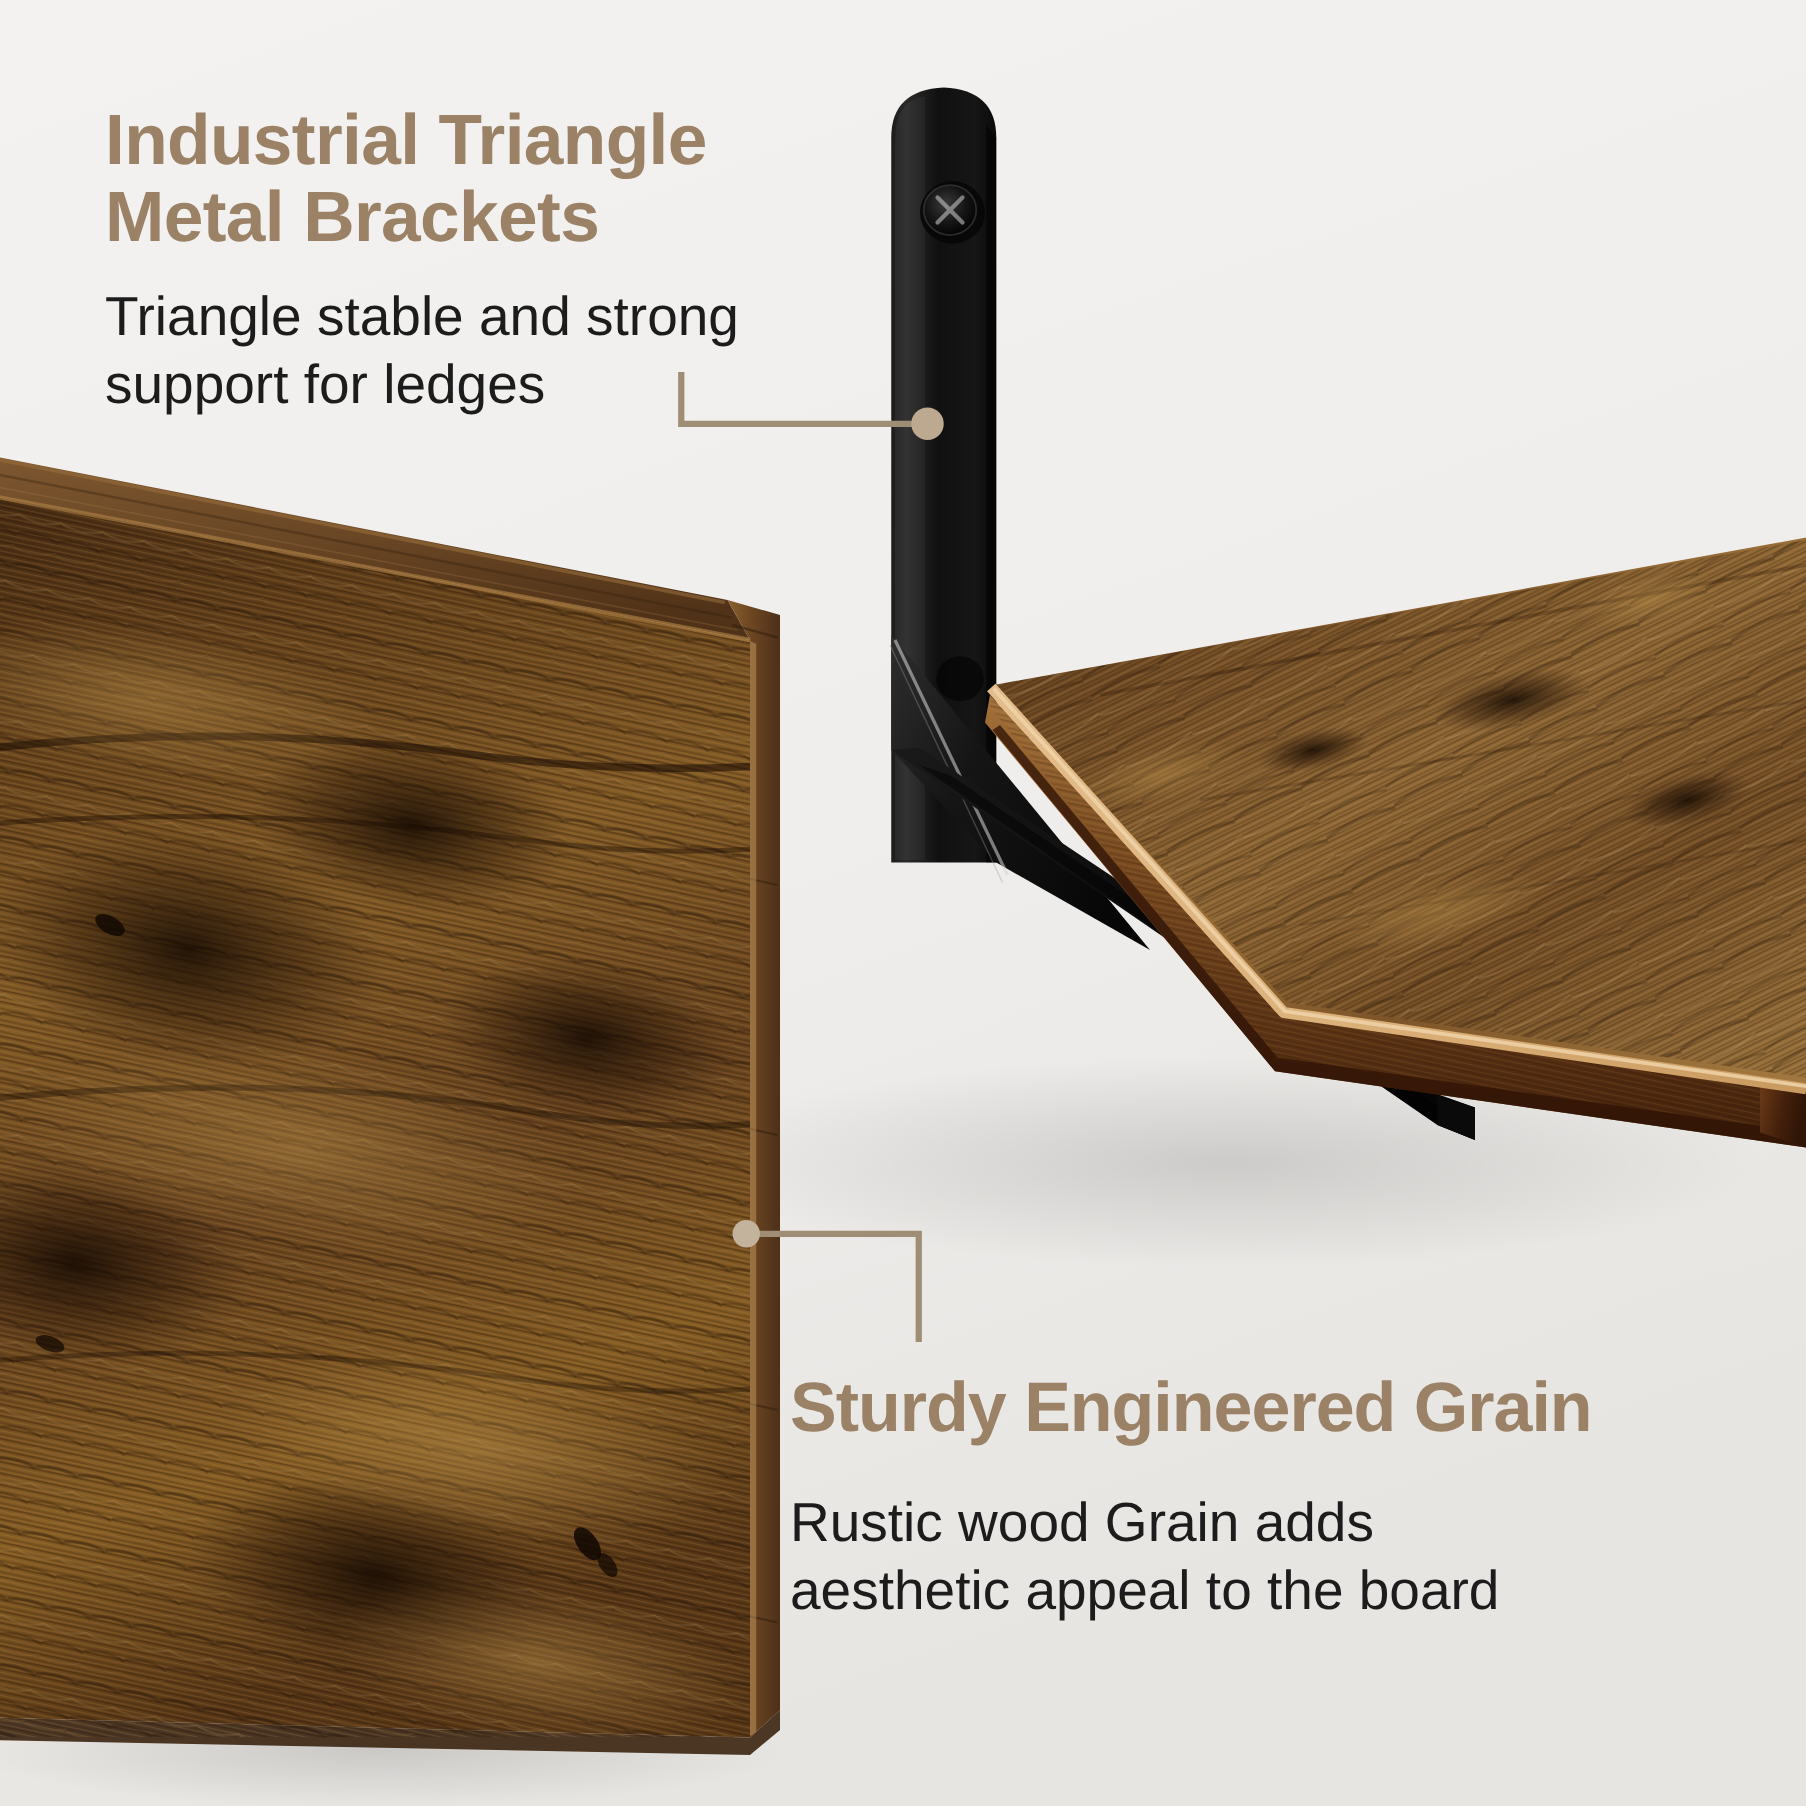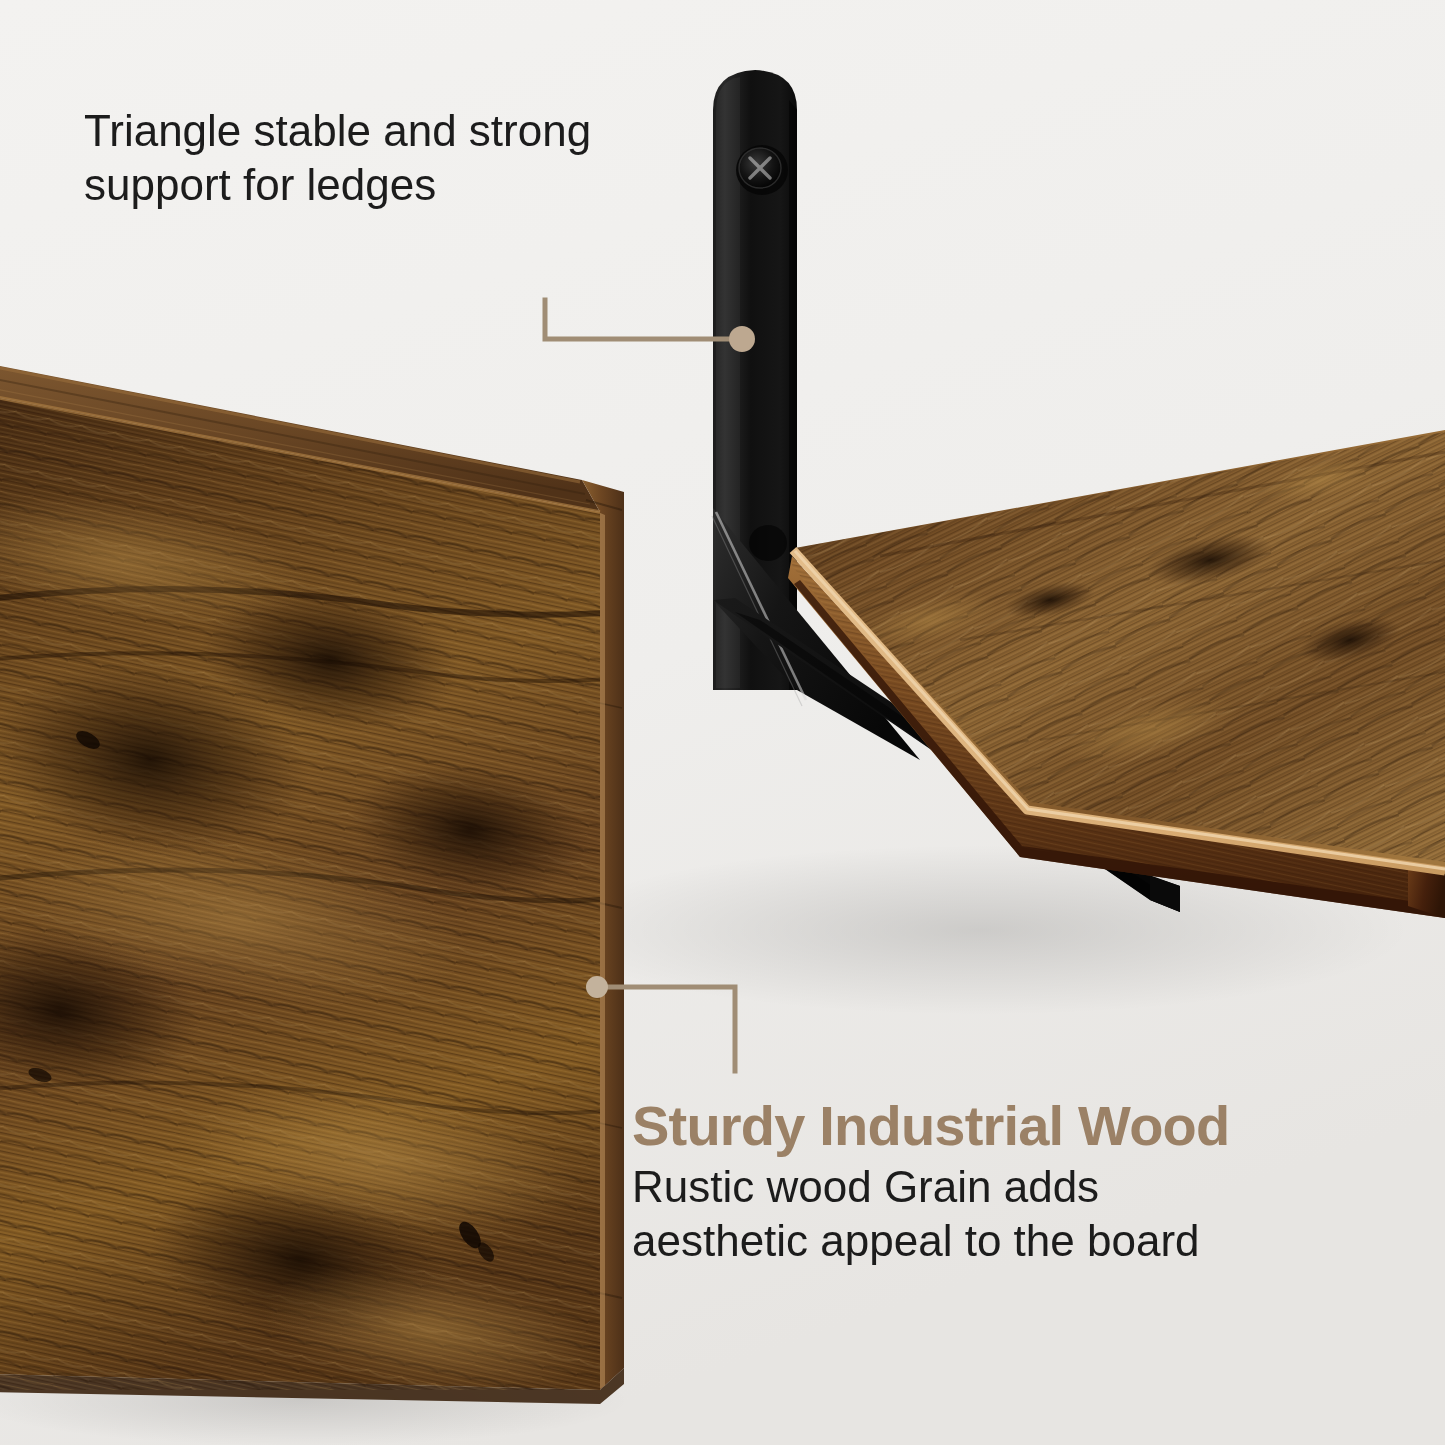--- a/index.html
+++ b/index.html
@@ -65,21 +65,21 @@
     text-align: left;
   }
   #callout-wood .headline {
     font-size: 56px;
     color: #9b8166;
     letter-spacing: -0.8px;
   }
   #callout-wood .subline {
     font-size: 44px;
     color: #1c1c1c;
-    margin-top: 4px;
+    margin-top: 36px;
   }
 
   
   #leaders {
     position: absolute;
     inset: 0;
     width: 1445px;
     height: 1445px;
     pointer-events: none;
   }
@@ -356,23 +356,25 @@
       <path d="M 545 300 L 545 339 L 736 339" stroke="#a08d75" stroke-width="5" fill="none" stroke-linecap="square" stroke-linejoin="miter"></path>
       <circle cx="742" cy="339" r="13" fill="#bda890"></circle>
     </g>
     <g>
       <path d="M 600 987 L 735 987 L 735 1071" stroke="#a08d75" stroke-width="5" fill="none" stroke-linecap="square" stroke-linejoin="miter"></path>
       <circle cx="597" cy="987" r="11" fill="#c3b29c"></circle>
     </g>
   </svg>
 
   <div class="callout" id="callout-brackets">
+    <p class="headline">Industrial Triangle
+Metal Brackets</p>
     <p class="subline">Triangle stable and strong
 support for ledges</p>
   </div>
 
   <div class="callout" id="callout-wood">
-    <p class="headline">Sturdy Industrial Wood</p>
+    <p class="headline">Sturdy Engineered Grain</p>
     <p class="subline">Rustic wood Grain adds
 aesthetic appeal to the board</p>
   </div>
 
 </div>
 
 </body></html>

